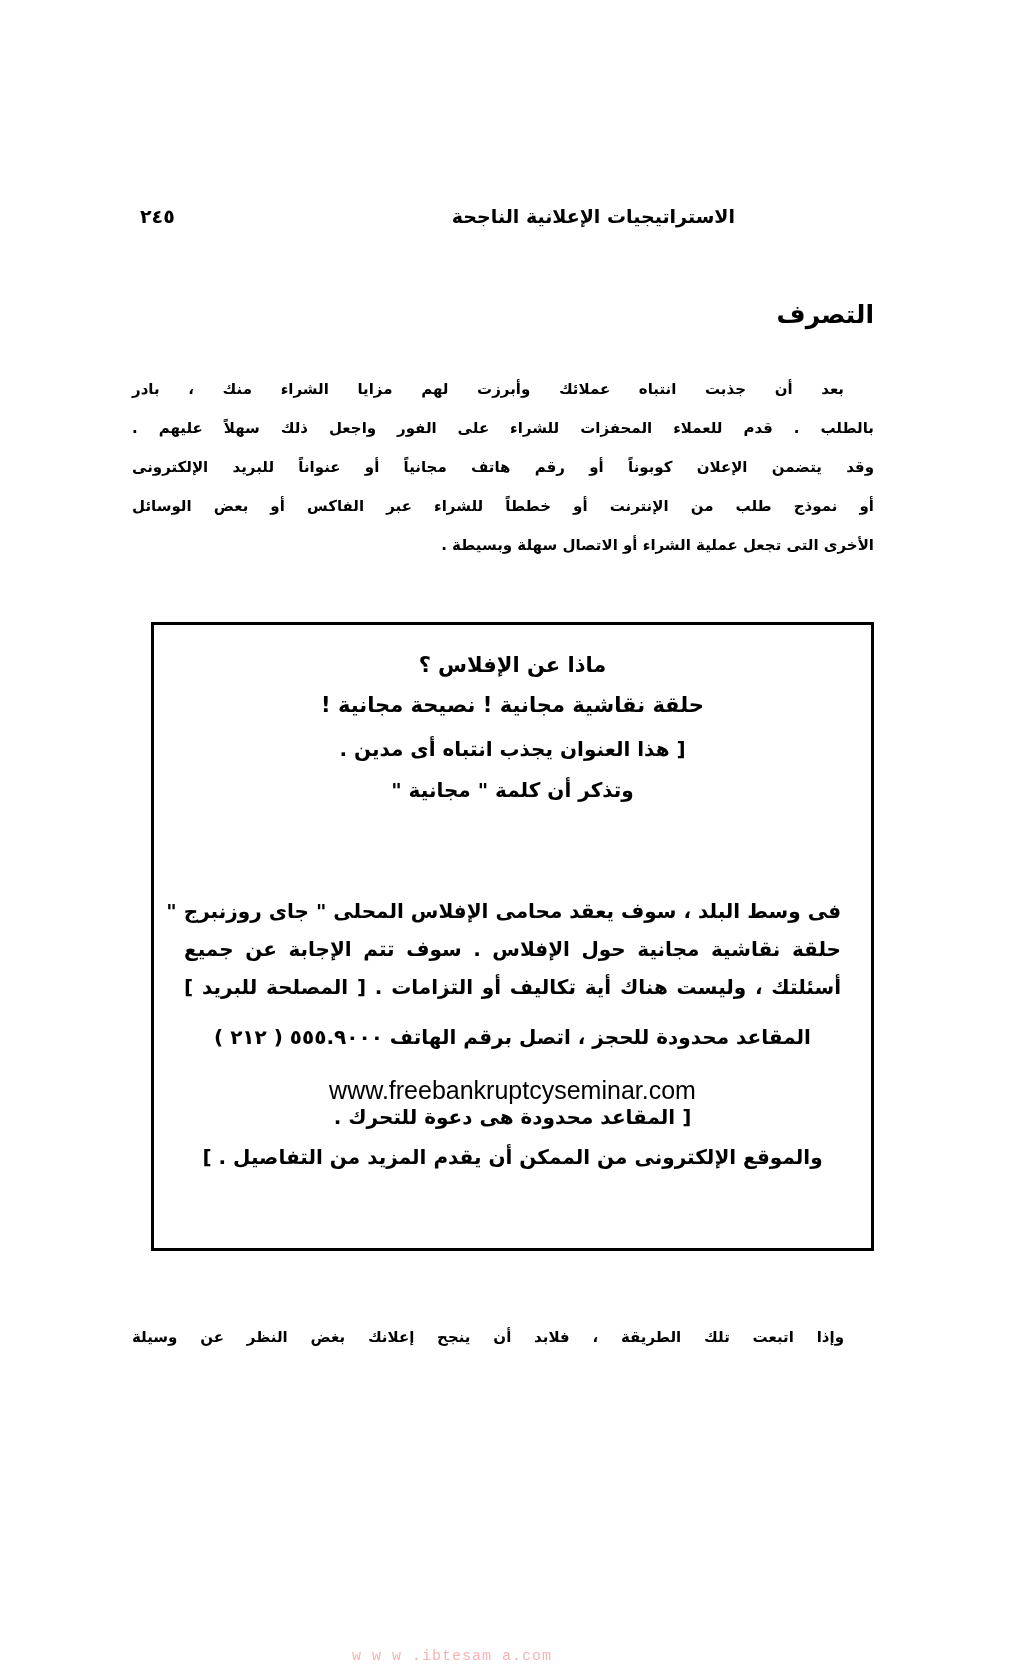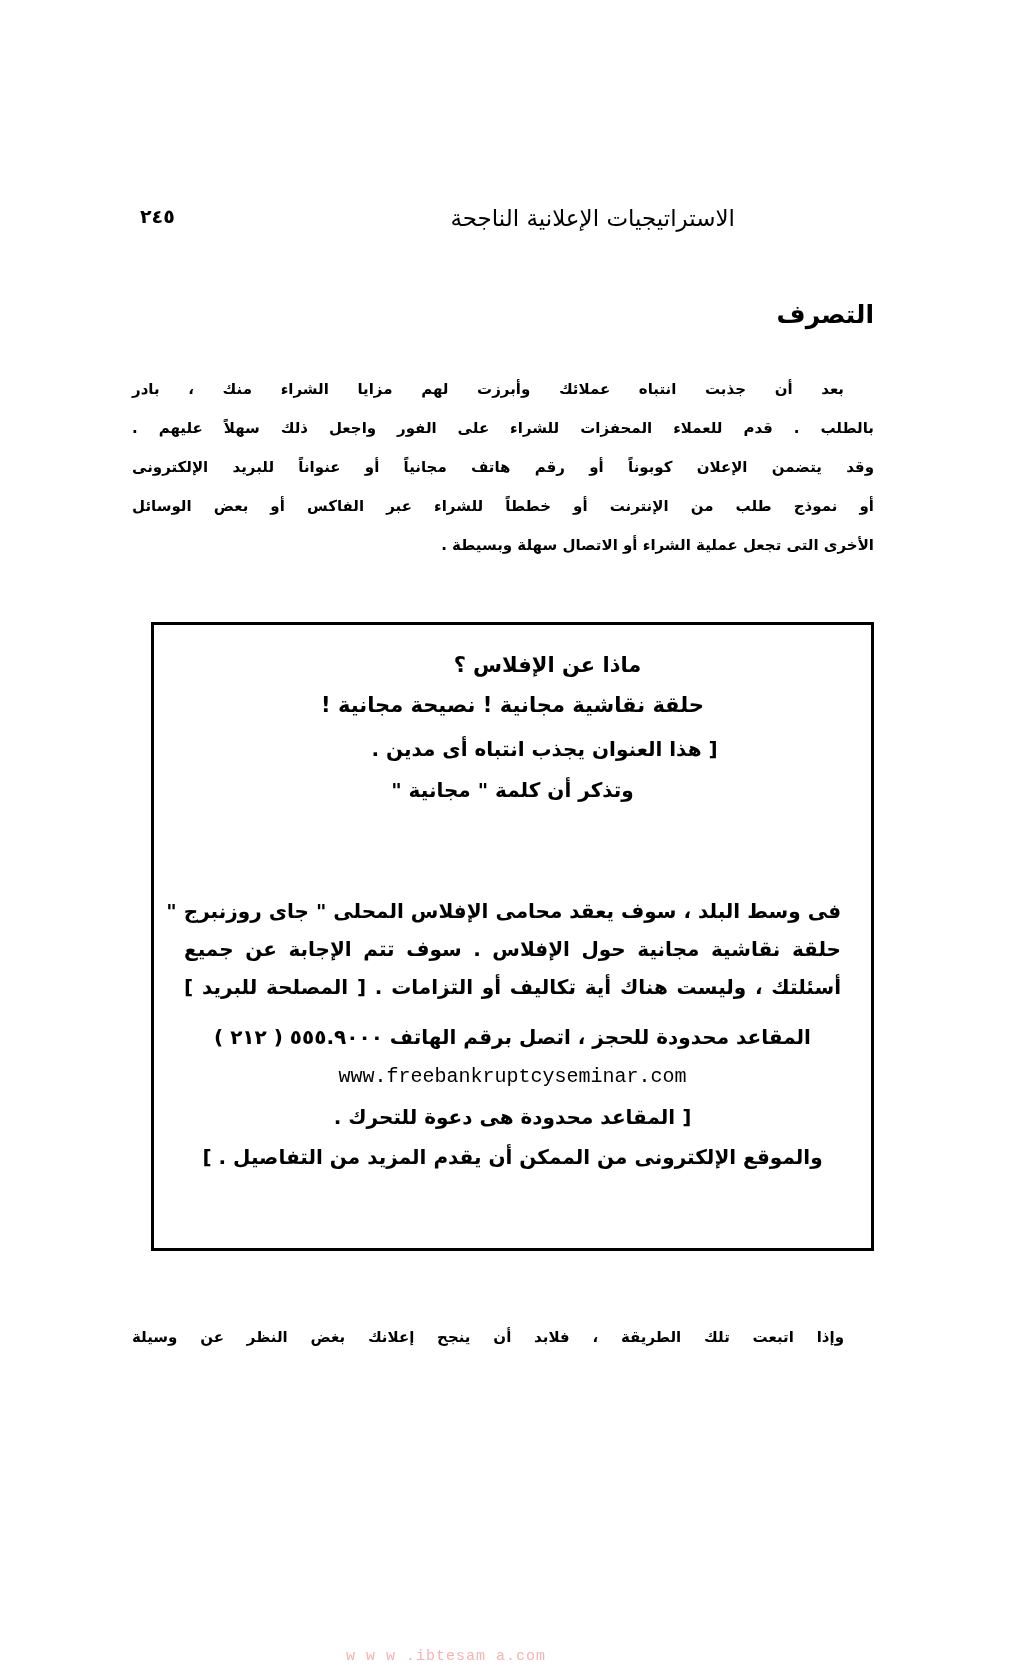--- a/index.html
+++ b/index.html
@@ -25,22 +25,22 @@
       position: absolute;
       top: 205px;
       left: 140px;
       width: 730px;
       height: 30px;
     }
     .header-title {
       position: absolute;
       right: 135px;
       top: 0;
-      font-size: 23px;
-      font-weight: normal;
+      font-size: 19px;
+      font-weight: bold;
       white-space: nowrap;
     }
     .page-number {
       position: absolute;
       left: 0;
       top: 0;
       font-size: 19px;
       font-weight: bold;
       direction: rtl;
     }
@@ -99,30 +99,31 @@
       font-weight: bold;
       white-space: nowrap;
     }
     .ad-line.justify {
       left: 30px;
       width: 657px;
       text-align: justify;
       text-align-last: justify;
     }
     .ad-url {
-      font-family: Liberation Mono, monospace;
+      font-family: Liberation Sans, sans-serif;
       font-weight: normal;
-      font-size: 20px;
+      font-size: 25px;
       direction: ltr;
+      margin-top: 11px;
     }
     
     .watermark {
       position: absolute;
       top: 1648px;
-      left: 0;
+      left: 6px;
       width: 892px;
       text-align: center;
       direction: ltr;
       color: #f7b3b3;
       font-family: "Liberation Mono", "DejaVu Sans Mono", monospace;
       font-size: 15px;
       letter-spacing: 1px;
     }
   </style>
 </head>
@@ -139,23 +140,23 @@
 
   <div class="para para-1">
     <span class="line indent">بعد أن جذبت انتباه عملائك وأبرزت لهم مزايا الشراء منك ، بادر</span>
     <span class="line">بالطلب . قدم للعملاء المحفزات للشراء على الفور واجعل ذلك سهلاً عليهم .</span>
     <span class="line">وقد يتضمن الإعلان كوبوناً أو رقم هاتف مجانياً أو عنواناً للبريد الإلكترونى</span>
     <span class="line">أو نموذج طلب من الإنترنت أو خططاً للشراء عبر الفاكس أو بعض الوسائل</span>
     <span class="line last">الأخرى التى تجعل عملية الشراء أو الاتصال سهلة وبسيطة .</span>
   </div>
 
   <div class="ad-box">
-    <div class="ad-line" style="top:28px;font-size:21px;margin-left:35px;">ماذا عن الإفلاس ؟</div>
+    <div class="ad-line" style="top:28px;font-size:21px;">ماذا عن الإفلاس ؟</div>
     <div class="ad-line" style="top:68px;font-size:21px;">حلقة نقاشية مجانية ! نصيحة مجانية !</div>
-    <div class="ad-line" style="top:112px;padding-left:32px;">[ هذا العنوان يجذب انتباه أى مدين .</div>
+    <div class="ad-line" style="top:112px;">[ هذا العنوان يجذب انتباه أى مدين .</div>
     <div class="ad-line" style="top:153px;">وتذكر أن كلمة " مجانية "</div>
     <div class="ad-line justify" style="top:274px;">فى وسط البلد ، سوف يعقد محامى الإفلاس المحلى " جاى روزنبرج "</div>
     <div class="ad-line justify" style="top:312px;">حلقة نقاشية مجانية حول الإفلاس . سوف تتم الإجابة عن جميع</div>
     <div class="ad-line justify" style="top:350px;">أسئلتك ، وليست هناك أية تكاليف أو التزامات . [ المصلحة للبريد ]</div>
     <div class="ad-line" style="top:400px;">المقاعد محدودة للحجز ، اتصل برقم الهاتف ٥٥٥.٩٠٠٠ ( ٢١٢ )</div>
     <div class="ad-line ad-url" style="top:440px;">www.freebankruptcyseminar.com</div>
     <div class="ad-line" style="top:480px;text-align:center;">[ المقاعد محدودة هى دعوة للتحرك .</div>
     <div class="ad-line" style="top:520px;">والموقع الإلكترونى من الممكن أن يقدم المزيد من التفاصيل . ]</div>
   </div>
 

